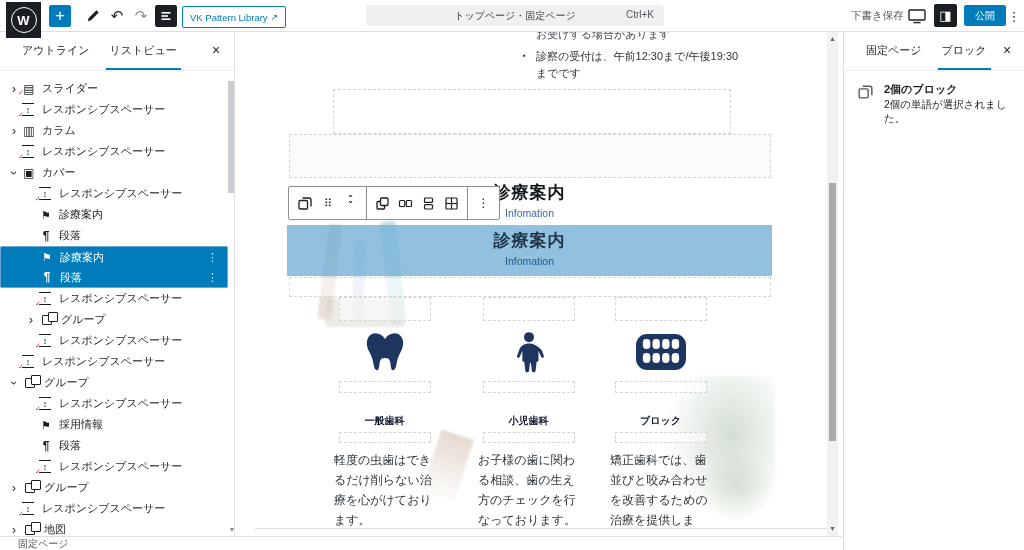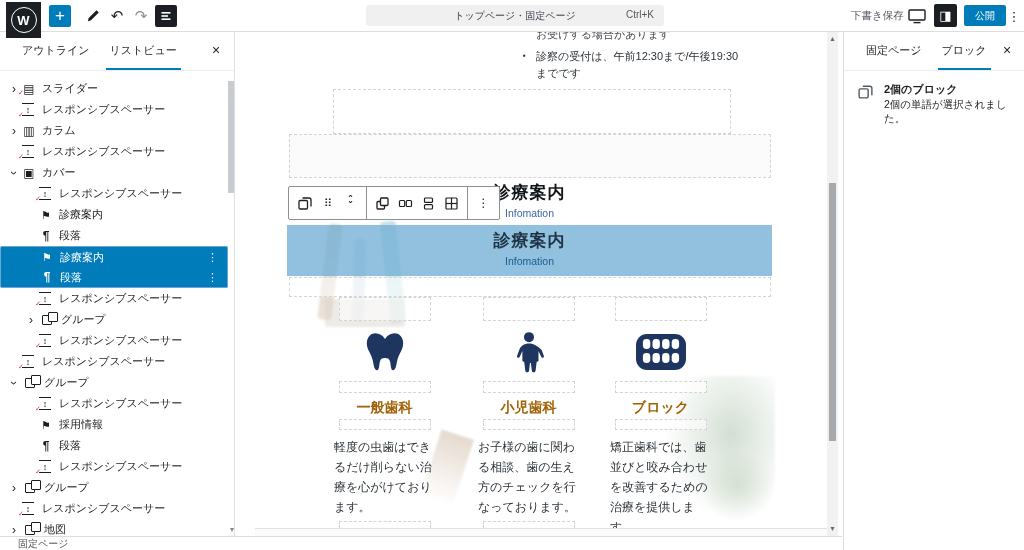--- a/index.html
+++ b/index.html
@@ -81,21 +81,21 @@
   .drag{font-size:11px;letter-spacing:-1px;color:#1e1e1e}
   .mover{flex-direction:column;line-height:6px;font-size:10px;font-weight:bold}
   .mover span{height:6px}
   .btb-kebab{font-size:12px}
   
   .col{position:absolute;top:266px;width:105px;display:flex;flex-direction:column;align-items:center;z-index:3}
   .col .cd{border:1px dashed #d4d4d4;background:rgba(255,255,255,.55);box-sizing:border-box}
   .col .d1{width:92px;height:24px}
   .col .icw{height:52px;display:flex;align-items:center;justify-content:center;margin-top:5px}
   .col .d2{width:92px;height:12px;margin-top:3px}
-  .col .ttl{font-size:14px;font-weight:bold;line-height:19px;margin-top:5px;color:#a16207}
+  .col .ttl{font-size:10px;font-weight:bold;line-height:19px;margin-top:18px;color:#0f172a}
   .col .d3{width:92px;height:11px;margin-top:2px}
   .col .txt{width:101px;font-size:12px;line-height:20px;color:#2c3338;margin-top:7px;text-align:left}
   .col .d4{width:92px;height:15px;margin-top:4px}
   .bottom-strip{position:absolute;left:20px;right:0;top:497px;height:8px;border-top:1px solid #e2e2e2;background:#fbfbfb;z-index:4}
   
   .cv-scroll{position:absolute;left:827px;top:31px;width:11px;height:505px;background:#f1f1f2;z-index:12}
   .cv-thumb{position:absolute;left:2px;top:152px;width:7px;height:258px;background:#a6aaad;cursor:pointer}
   .cv-arrow{position:absolute;left:0;width:11px;text-align:center;font-size:8px;color:#606a70}
   
   .right-sb{position:absolute;left:843px;top:31px;width:181px;bottom:0;background:#fff;border-left:1px solid #ddd;z-index:10}
@@ -142,20 +142,24 @@
     <div class="tb-btn undo">↶</div>
     <div class="tb-btn redo">↷</div>
     <div class="tb-btn lv-btn">
       <span>
         <svg width="14" height="14" viewBox="0 0 14 14">
             <rect x="2.5" y="3" width="9" height="1.6" fill="#fff"></rect>
             <rect x="2.5" y="6.2" width="6.5" height="1.6" fill="#fff"></rect>
             <rect x="2.5" y="9.4" width="9" height="1.6" fill="#fff"></rect>
           </svg>
       </span>
+    </div>
+    <div class="tb-btn vk-btn">
+      <span>VK Pattern Library</span>
+      <span class="ext">↗</span>
     </div>
   </div>
   <div class="wp-logo">
     <span class="circ">W</span>
   </div>
 
   <div class="left-sb">
     <div class="sb-tabs">
       <div class="sb-tab">アウトライン</div>
       <div class="sb-tab active">リストビュー</div>

